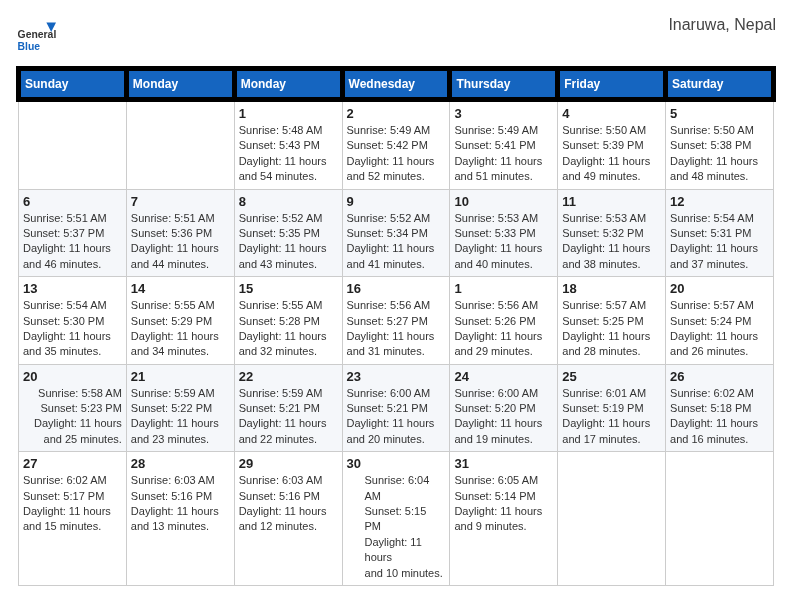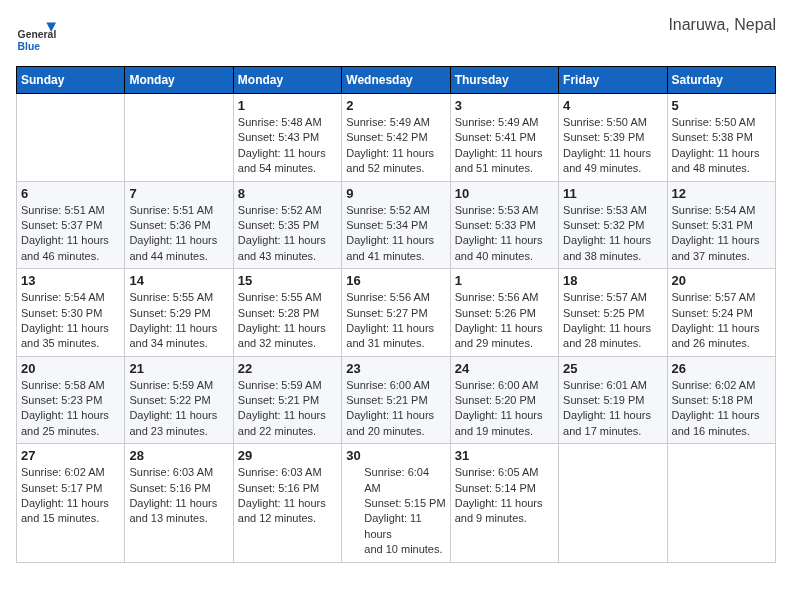--- a/index.html
+++ b/index.html
@@ -36,21 +36,21 @@
       border-collapse: collapse;
       font-size: 11px;
     }
     thead tr th {
       background: #1565c0;
       color: #fff;
       padding: 6px 4px;
       text-align: left;
       font-size: 12px;
       font-weight: bold;
-      border: 1px solid #000000;
+      border: 5px solid #000000;
     }
     tbody tr td {
       border: 1px solid #ccc;
       vertical-align: top;
       padding: 4px;
       width: 108px;
       height: 78px;
       background: #fff;
     }
     tbody tr:nth-child(even) td {
@@ -236,21 +236,21 @@
           <span class="day-num">20</span>
           <div class="day-detail" style="white-space: pre-line;">Sunrise: 5:57 AM
 Sunset: 5:24 PM
 Daylight: 11 hours
 and 26 minutes.</div>
         </td>
       </tr>
       <tr>
         <td>
           <span class="day-num">20</span>
-          <div class="day-detail" style="white-space: pre-line;">Sunrise: 5:58 AM
+          <div class="day-detail" style="white-space: pre-line; text-align: right;">Sunrise: 5:58 AM
 Sunset: 5:23 PM
 Daylight: 11 hours
 and 25 minutes.</div>
         </td>
         <td>
           <span class="day-num">21</span>
           <div class="day-detail" style="white-space: pre-line;">Sunrise: 5:59 AM
 Sunset: 5:22 PM
 Daylight: 11 hours
 and 23 minutes.</div>

